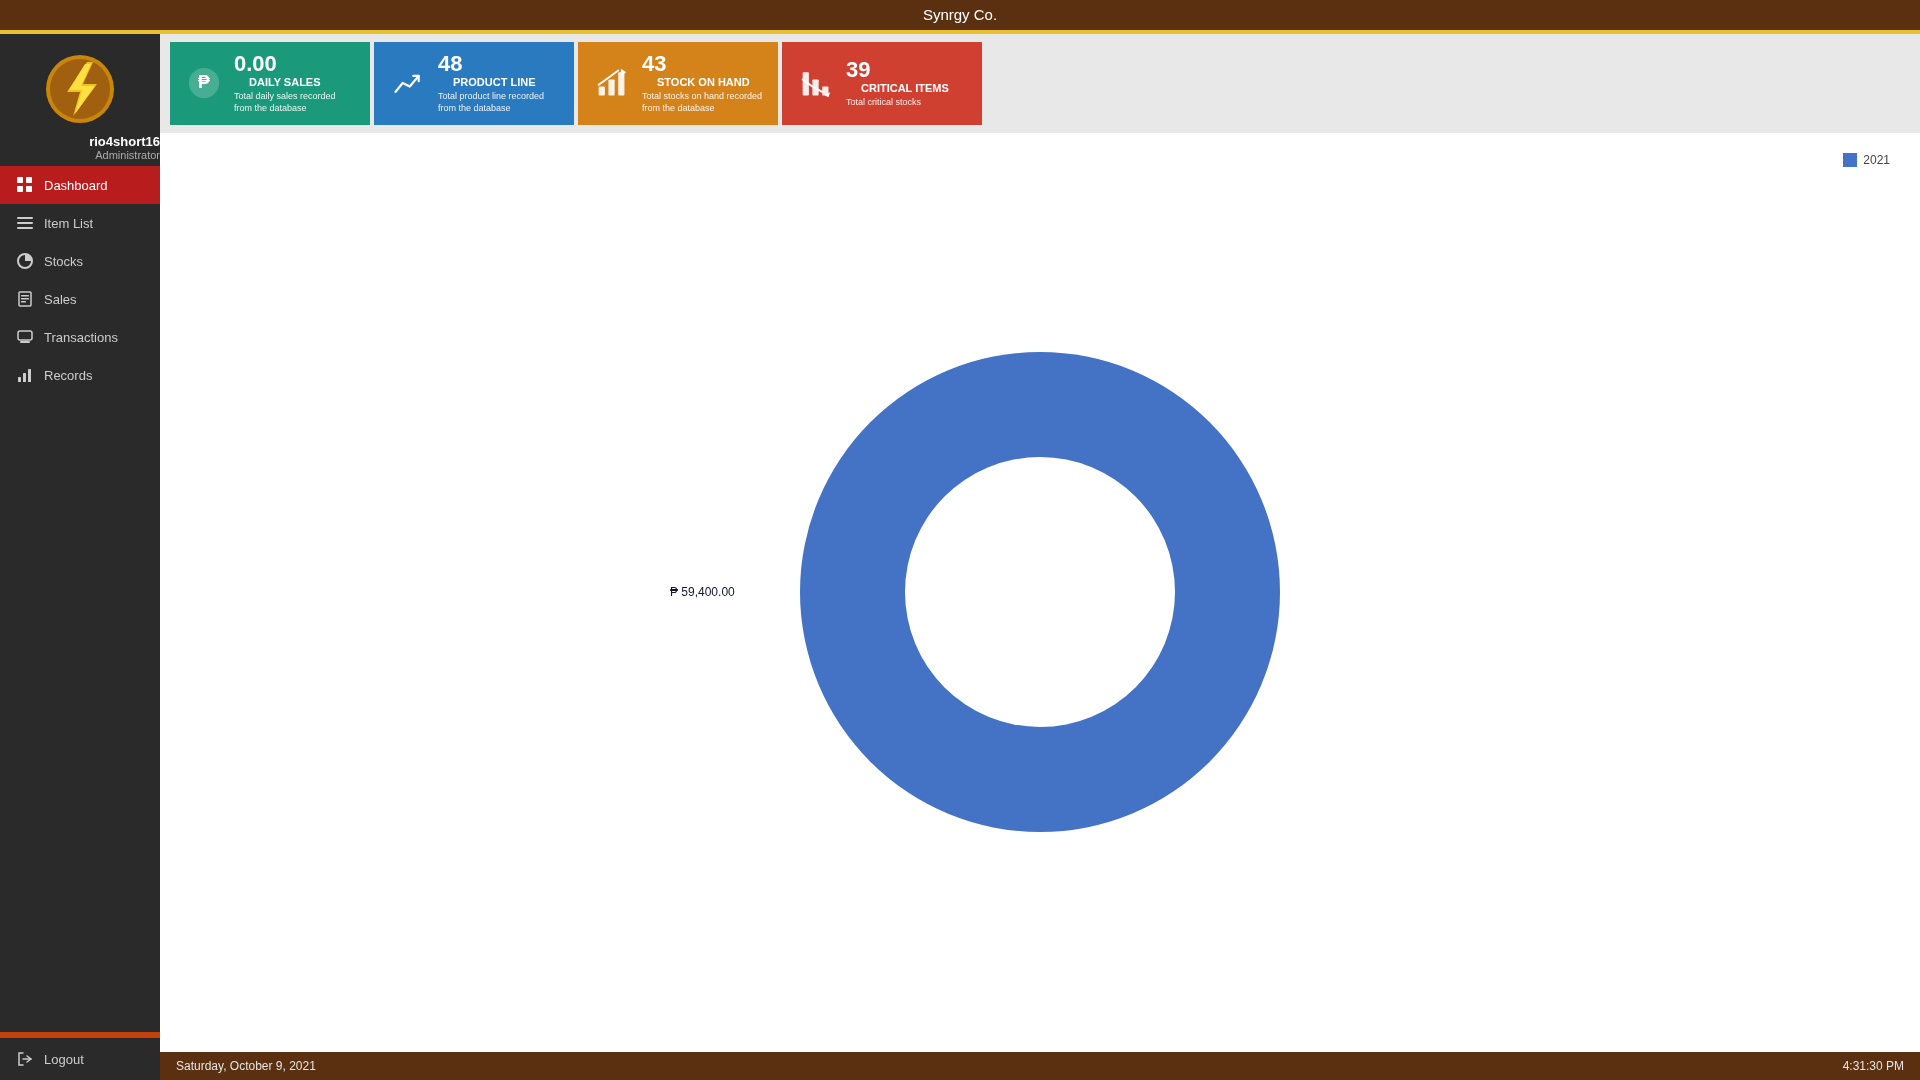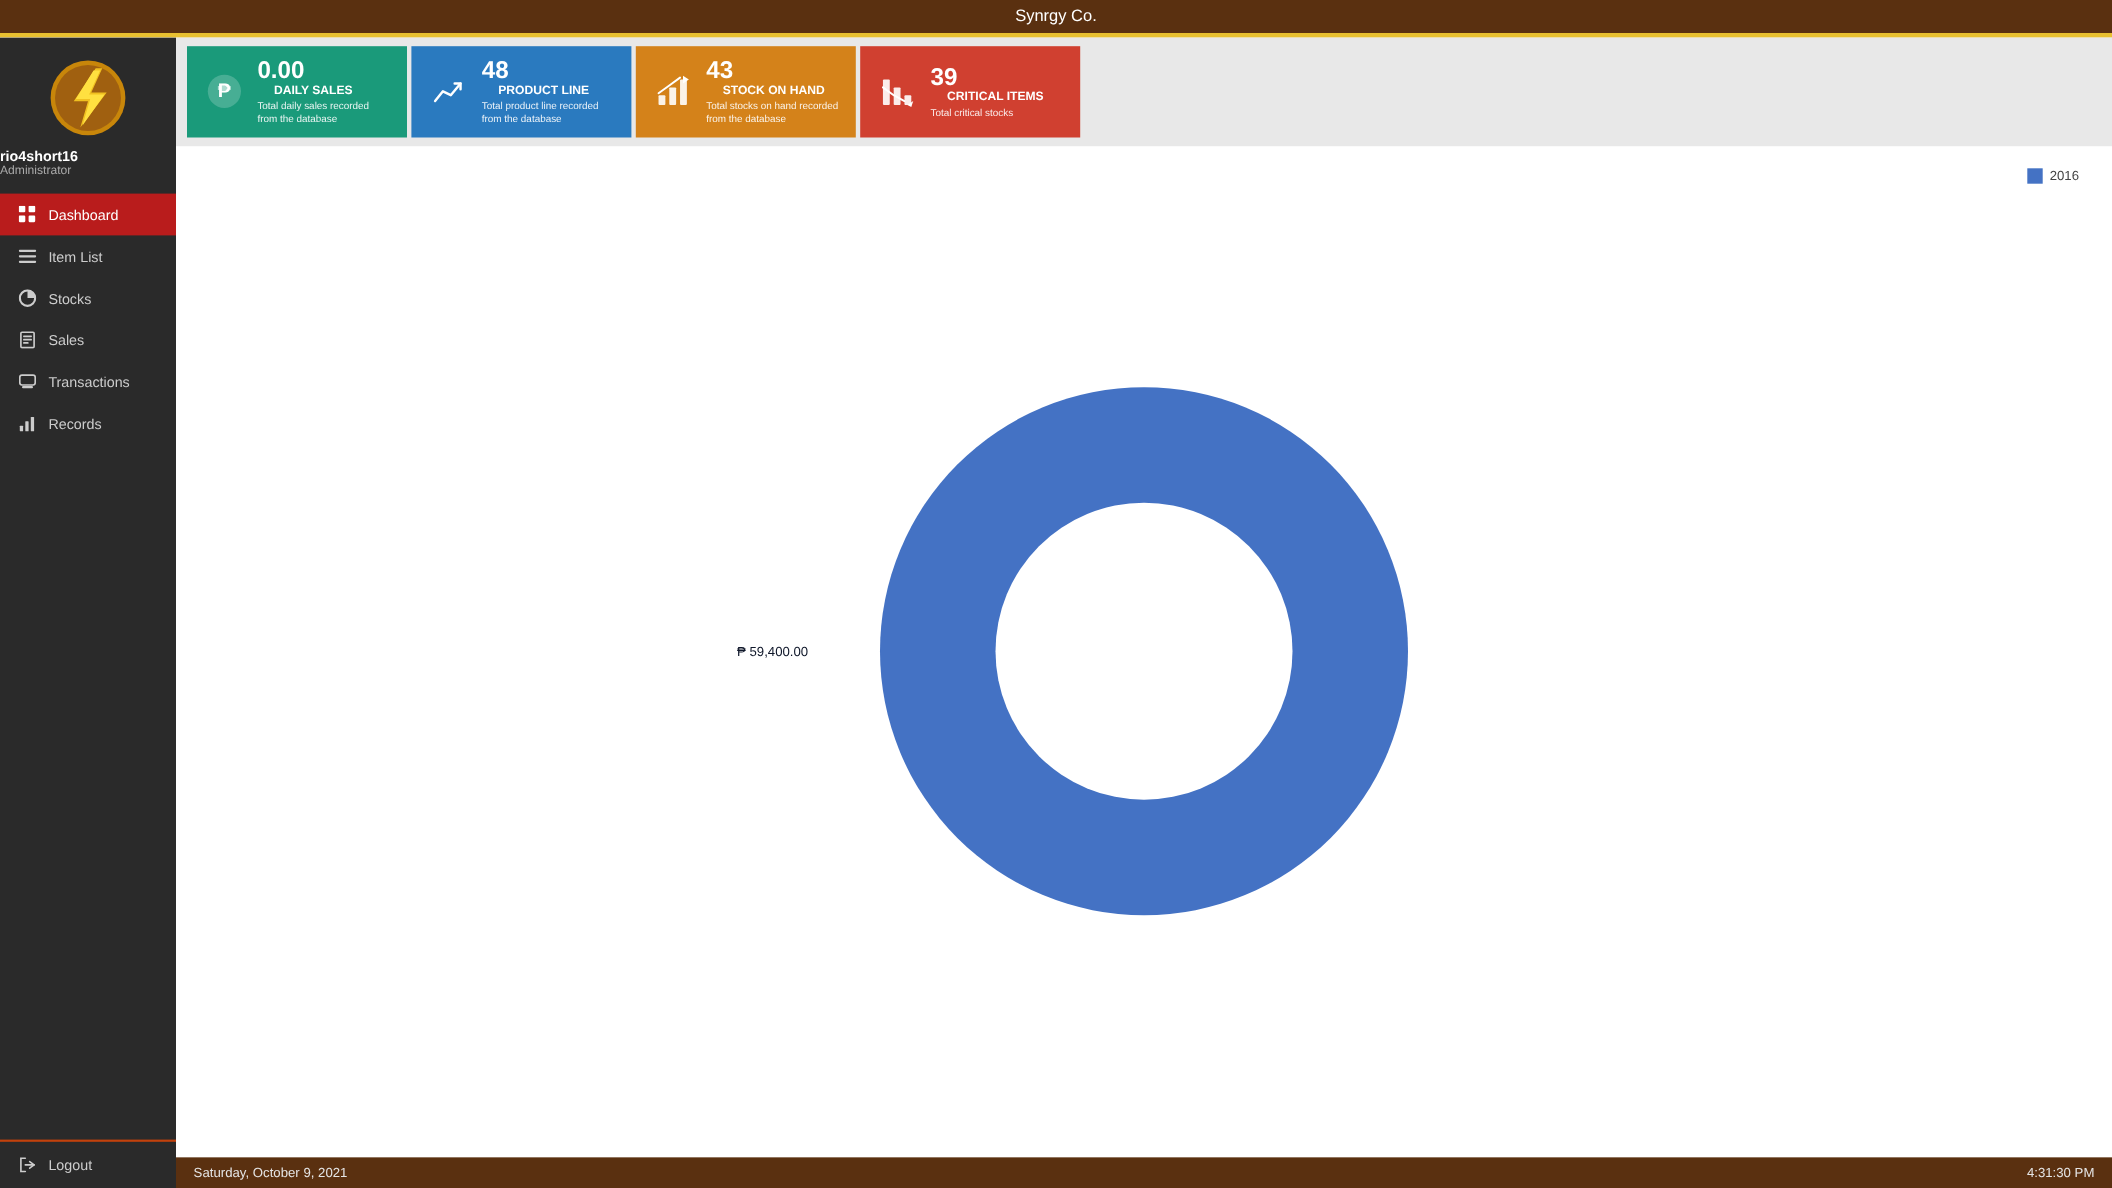--- a/index.html
+++ b/index.html
@@ -47,23 +47,23 @@
       justify-content: center;
       align-items: center;
     }
 
     .logo-icon {
       width: 70px;
       height: 70px;
     }
 
     #sidebar-user {
-      text-align: left;
+      text-align: right;
       color: #fff;
-      padding-bottom: 15px;
+      padding-bottom: 5px;
     }
 
     #sidebar-user .username {
       font-size: 13px;
       font-weight: bold;
     }
 
     #sidebar-user .role {
       font-size: 11px;
       color: #aaa;
@@ -101,21 +101,21 @@
     }
 
     #sidebar-logout {
       display: flex;
       align-items: center;
       gap: 10px;
       padding: 12px 16px;
       color: #ccc;
       font-size: 13px;
       cursor: pointer;
-      border-top: 2px solid #c2410c;
+      border-top: 6px solid #c2410c;
     }
 
     
     #content {
       flex: 1;
       display: flex;
       flex-direction: column;
       overflow: hidden;
     }
 
@@ -412,21 +412,21 @@
           <div class="stat-desc">Total critical stocks</div>
         </div>
       </div>
 
     </div>
 
     <div id="chart-area">
 
       <div id="legend">
         <span class="legend-color"></span>
-        <span>2016</span>
+        <span>2021</span>
       </div>
 
       <div id="donut-container">
         <div id="donut-label">₱ 59,400.00</div>
         <svg width="580" height="580" viewBox="0 0 580 580" xmlns="http://www.w3.org/2000/svg">
 
           <circle cx="290" cy="290" r="240" fill="#4472c4"></circle>
           <circle cx="290" cy="290" r="135" fill="white"></circle>
         </svg>
       </div>

